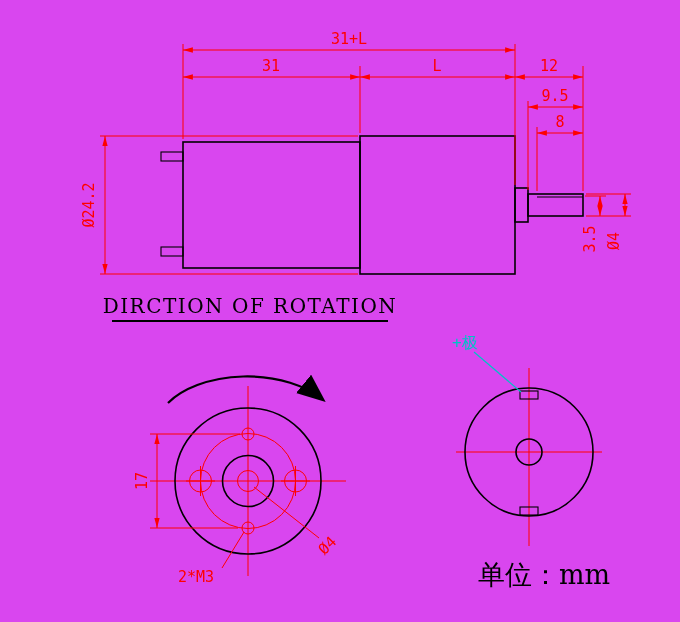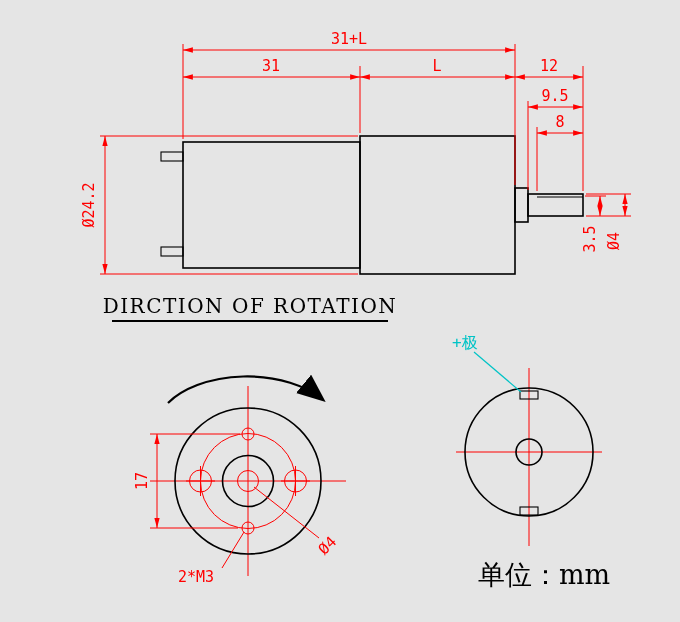--- a/index.html
+++ b/index.html
@@ -1,16 +1,16 @@
 <!DOCTYPE html>
 <html><head>
 <meta charset="utf-8">
 <style>
   html,body{margin:0;padding:0;background:#fff;}
-  .stage{position:relative;width:680px;height:622px;background:#e5e5e5;overflow:hidden;
+  .stage{position:relative;width:680px;height:622px;background:#d946ef;overflow:hidden;
          font-family:"DejaVu Sans Mono", monospace;}
   svg{display:block;}
   .outline{stroke:#000000;fill:none;stroke-width:1.6;}
   .thin{stroke:#000000;fill:none;stroke-width:1.1;}
   .dim{stroke:#ff0000;fill:none;stroke-width:1;}
   .dimtext{fill:#ff0000;font-family:"DejaVu Sans Mono",monospace;font-size:15px;text-anchor:middle;}
   .captext{fill:#000000;font-family:"DejaVu Serif",serif;font-size:20px;letter-spacing:1.5px;text-anchor:middle;}
   .unittext{fill:#000000;font-family:"DejaVu Serif",serif;font-size:27px;}
   .cyanline{stroke:#00c3c6;fill:none;stroke-width:1.2;}
   .cyantext{fill:#00c3c6;font-family:"DejaVu Sans Mono",monospace;font-size:16px;}

